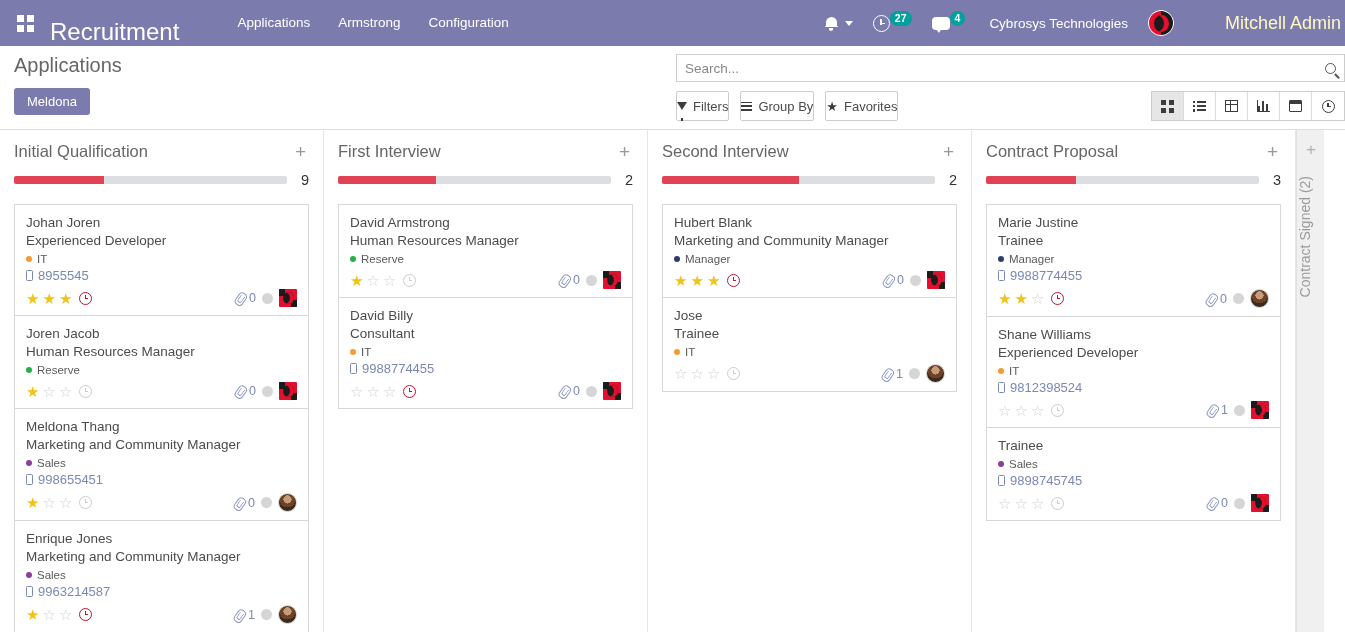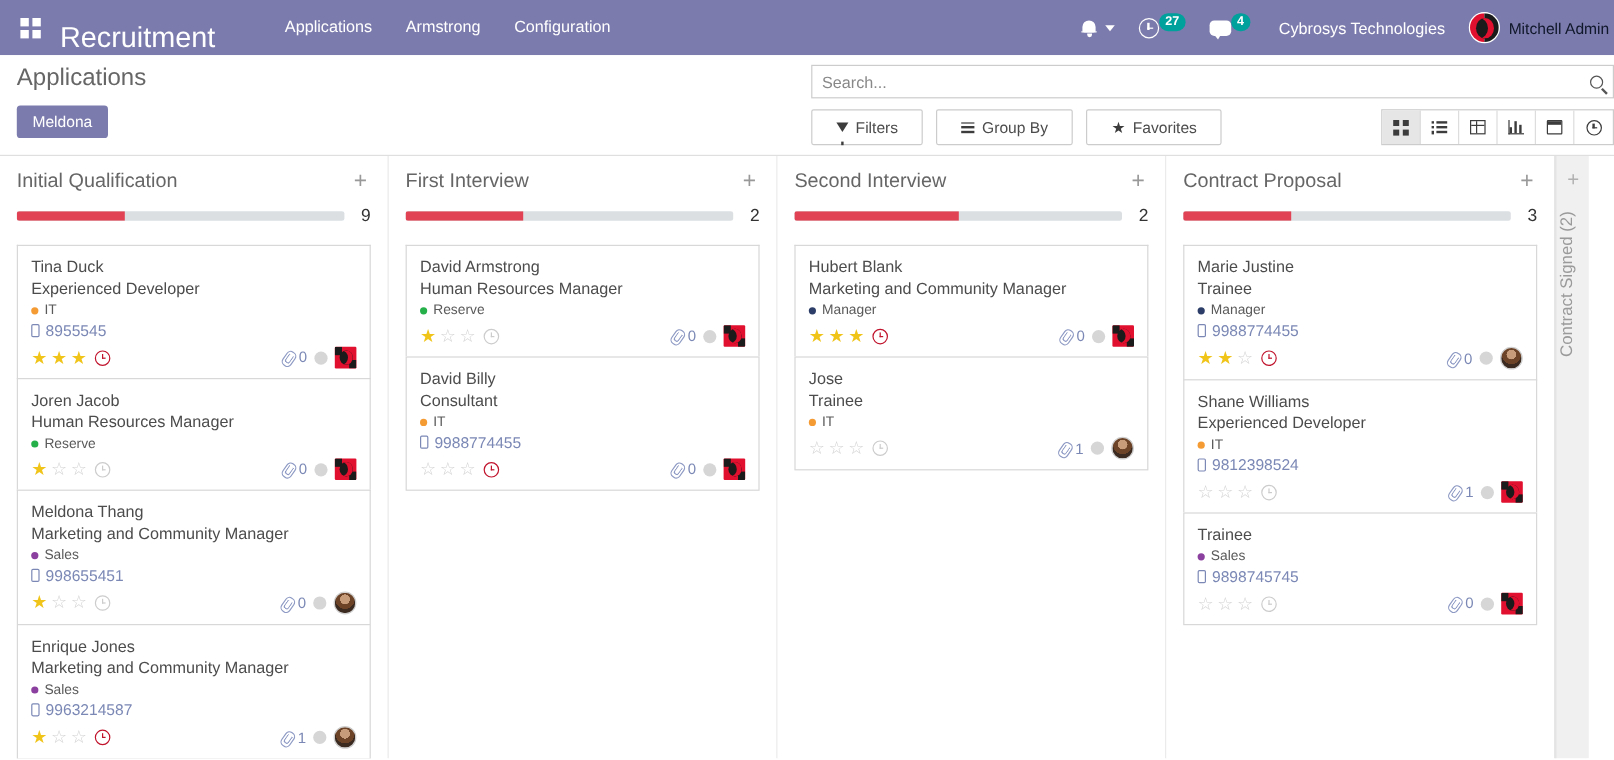--- a/index.html
+++ b/index.html
@@ -113,21 +113,21 @@
     background: #fff; position: relative; overflow: hidden;
     border: 1.5px solid #fff;
   }
   .avatar-nav .lg-l { position: absolute; left: 0; top: 0; width: 50%; height: 100%; background: #e0102e; }
   .avatar-nav .lg-r { position: absolute; right: 0; top: 0; width: 50%; height: 100%; background: #1b1b1b; }
   .avatar-nav .lg-c {
     position: absolute; left: 5px; top: 4px; width: 15px; height: 17px;
     border-radius: 50%; background: #1b1b1b;
     box-shadow: inset -5px 0 0 #e0102e;
   }
-  .username { font-size: 13px; color: #0f172a; white-space: nowrap; }
+  .username { font-size: 18px; color: #fef9c3; white-space: nowrap; margin-left: 44px; }
 
   
   .control-panel {
     height: 84px; background: #fff; border-bottom: 1px solid #dfdfdf;
     position: relative;
   }
   .cp-left { position: absolute; left: 14px; top: 8px; }
   .page-title { font-size: 20px; color: #666; font-weight: 400; }
   .create-btn {
     margin-top: 11px;
@@ -158,21 +158,21 @@
     width: 6px; height: 1.7px; background: #555;
     transform: rotate(45deg); transform-origin: left center;
   }
   .filter-row {
     display: flex; align-items: center; margin-top: 9px; position: relative;
   }
   .fbtn {
     display: flex; align-items: center; gap: 6px;
     border: 1px solid #ccc; background: #fff;
     font-size: 13px; color: #4c4c4c; height: 30px;
-    padding: 0 20px; margin-right: 11px; cursor: pointer;
+    padding: 0 0; margin-right: 11px; cursor: pointer;
     font-family: "Liberation Sans", sans-serif; border-radius: 2px;
     white-space: nowrap;
     text-align: right;
   }
   .ic-funnel {
     width: 0; height: 0; border-left: 5px solid transparent;
     border-right: 5px solid transparent; border-top: 8px solid #3c3c3c;
     position: relative;
   }
   .ic-funnel::after {
@@ -438,21 +438,21 @@
       </div>
       <div class="col-prog-row">
         <span class="progress">
             <i style="width:33%"></i>
           </span>
         <span class="col-count">9</span>
       </div>
     </div>
     <div class="col-cards">
       <div class="card">
-        <div class="card-name">Tina Duck</div>
+        <div class="card-name">Johan Joren</div>
         <div class="card-job">Experienced Developer</div>
         <div class="tag-row">
           <span class="tag-dot" style="background:#f59b34"></span>
           <span class="tag-label">IT</span>
         </div>
 
       <div class="phone-row">
         <span class="phone-ic"></span>
         <span class="phone-num">8955545</span>
       </div>

